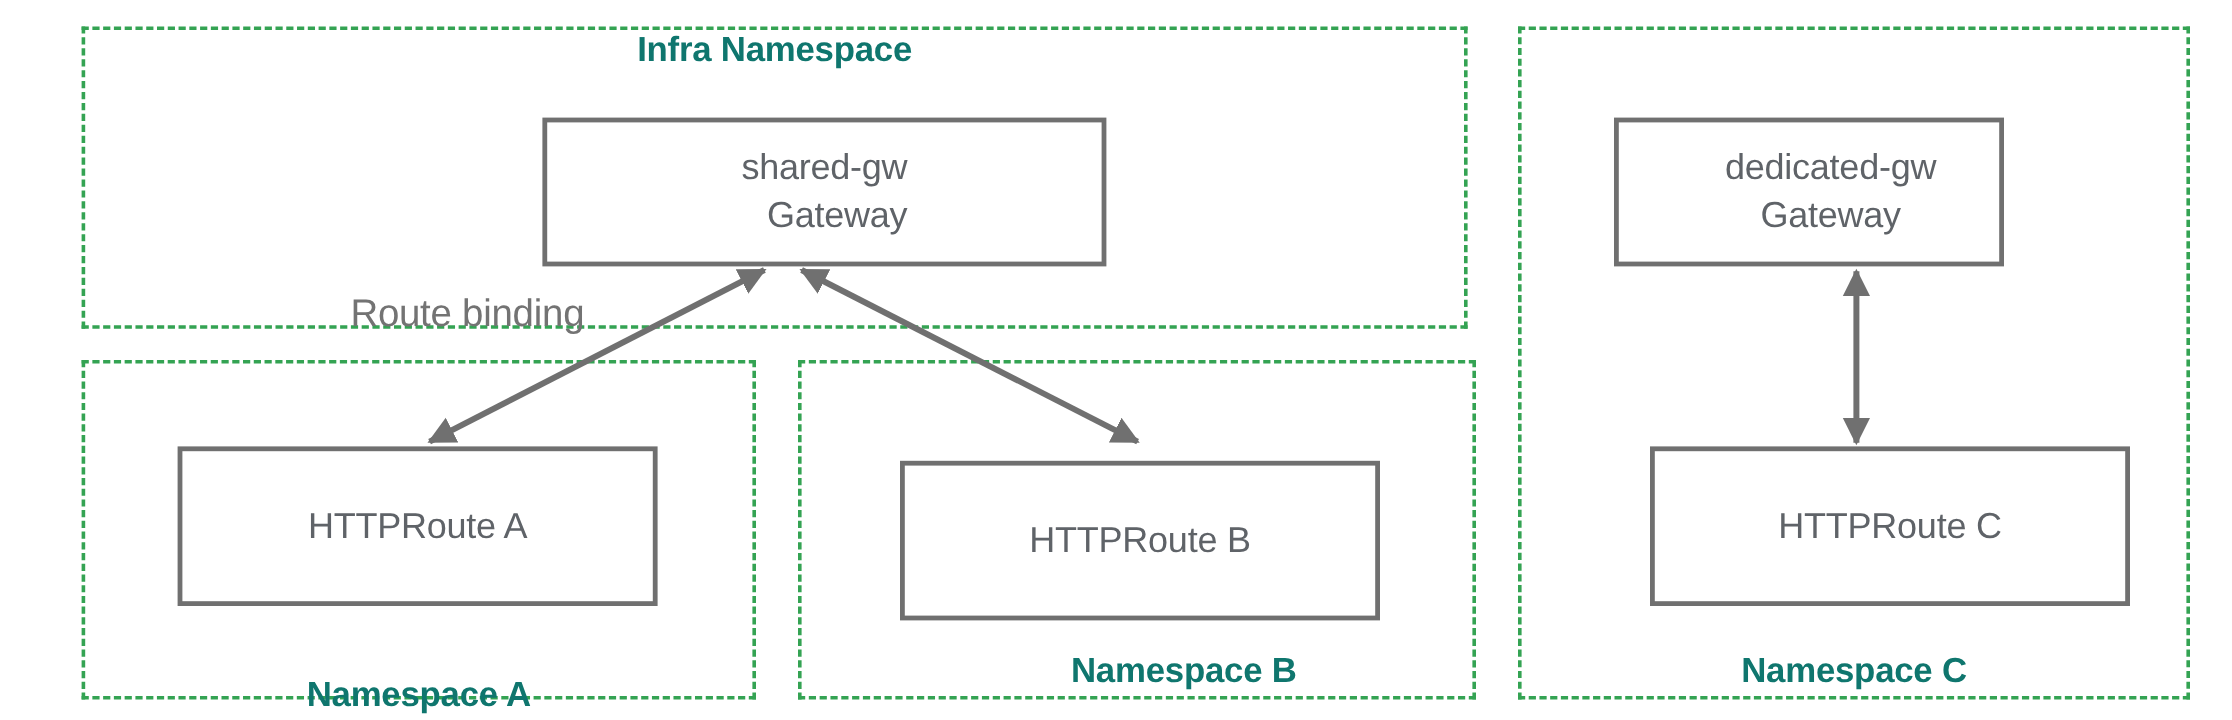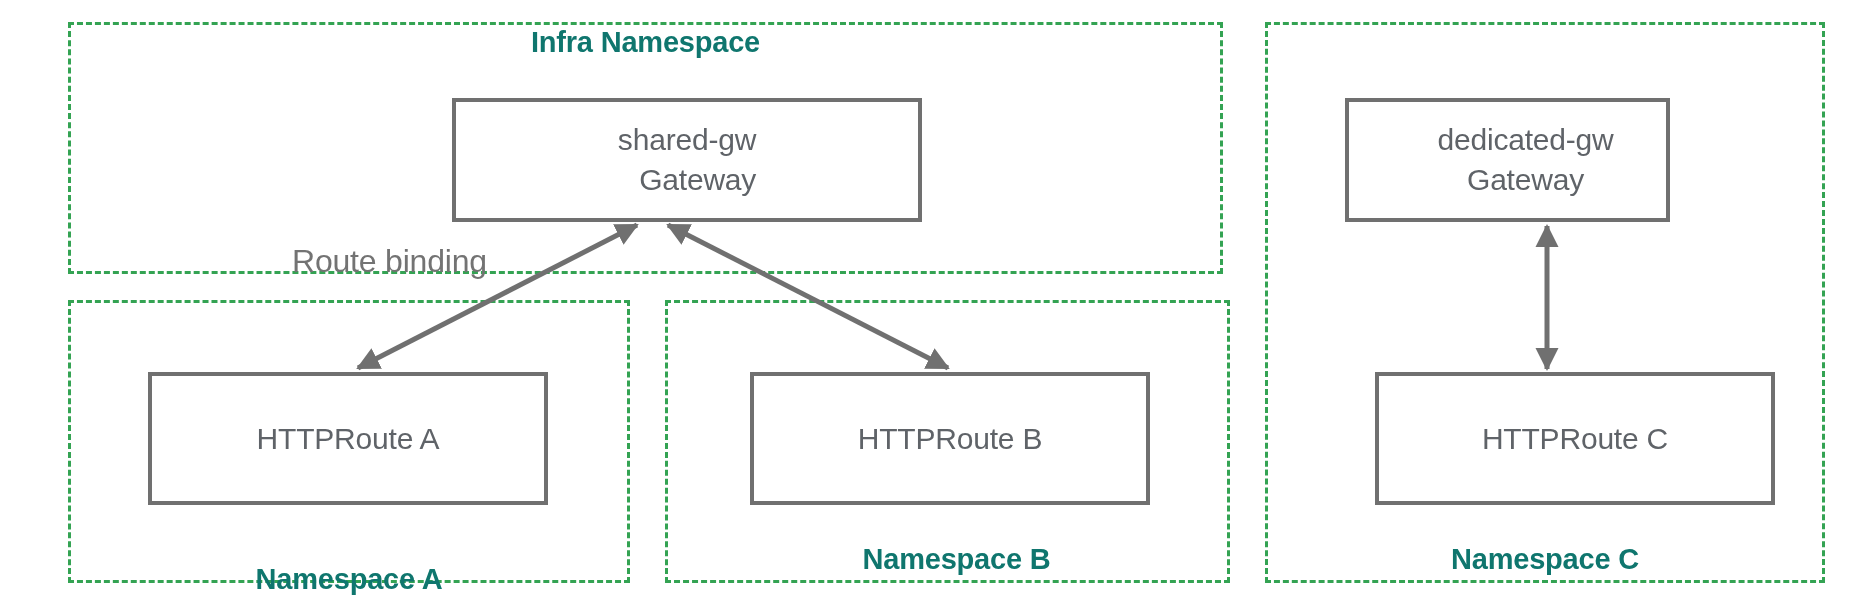--- a/index.html
+++ b/index.html
@@ -79,21 +79,21 @@
 
 <div id="canvas">
 
   <div class="ns" style="left:68px; top:22px; width:1155px; height:252px;"></div>
   <div class="ns" style="left:68px; top:300px; width:562px; height:283px;"></div>
   <div class="ns" style="left:665px; top:300px; width:565px; height:283px;"></div>
   <div class="ns" style="left:1265px; top:22px; width:560px; height:561px;"></div>
 
   <div class="ns-label" style="left:68px; top:28px; width:1155px;">Infra Namespace</div>
   <div class="ns-label" style="left:68px; top:565px; width:562px;">Namespace A</div>
-  <div class="ns-label" style="left:674px; top:545px; width:565px;">Namespace B</div>
+  <div class="ns-label" style="left:704px; top:545px; width:565px;">Namespace B</div>
   <div class="ns-label" style="left:1265px; top:545px; width:560px;">Namespace C</div>
 
   <svg id="arrows" viewBox="0 0 1860 600" xmlns="http://www.w3.org/2000/svg">
     <defs>
       <marker id="ah-start" markerWidth="5" markerHeight="5" refX="4.2" refY="2.5" orient="auto-start-reverse" markerUnits="strokeWidth">
         <path d="M0,0.2 L4.6,2.5 L0,4.8 z" fill="#707070"></path>
       </marker>
       <marker id="ah-end" markerWidth="5" markerHeight="5" refX="4.2" refY="2.5" orient="auto" markerUnits="strokeWidth">
         <path d="M0,0.2 L4.6,2.5 L0,4.8 z" fill="#707070"></path>
       </marker>
@@ -107,19 +107,19 @@
   </svg>
 
   <div class="box" style="left:452px; top:98px; width:470px; height:124px;text-align:right;">shared-gw
 Gateway</div>
 
   <div class="box" style="left:1345px; top:98px; width:325px; height:124px;padding-left:36px;">dedicated-gw
 Gateway</div>
 
   <div class="box" style="left:148px; top:372px; width:400px; height:133px;">HTTPRoute A</div>
 
-  <div class="box" style="left:750px; top:372px; width:400px; height:133px;">HTTPRoute B</div>
+  <div class="box" style="left:750px; top:384px; width:400px; height:133px;">HTTPRoute B</div>
 
   <div class="box" style="left:1347px; top:372px; width:400px; height:133px;margin-left:28px;">HTTPRoute C</div>
 
   <div class="edge-label" style="left:292px; top:245px;">Route binding</div>
 
 </div>
 
 </body></html>

